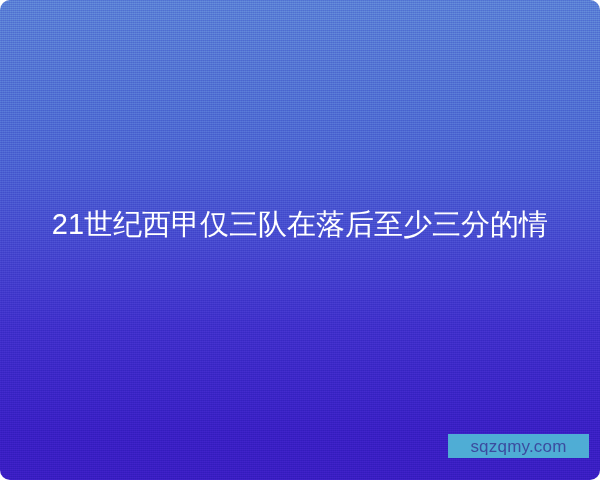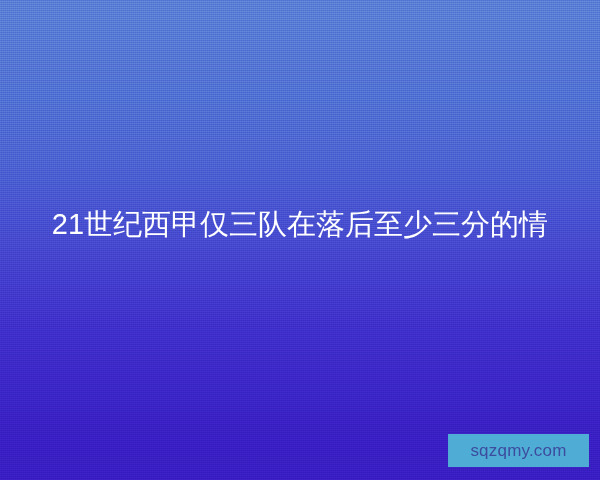--- a/index.html
+++ b/index.html
@@ -25,20 +25,21 @@
       #5677d4 12%,
       #5170d3 22%,
       #4c63d2 34%,
       #4850d0 46%,
       #4440cd 57%,
       #4030cb 68%,
       #3c27c7 80%,
       #3a20c4 90%,
       #3a1ec3 100%
     );
+    border-radius: 10px;
   }
 
   
   .grain {
     position: absolute;
     inset: 0;
     pointer-events: none;
     opacity: 0.16;
     background-image:
       repeating-linear-gradient(0deg, rgba(255,255,255,0.5) 0 1px, rgba(0,0,0,0.5) 1px 2px),
@@ -65,21 +66,21 @@
     font-weight: 400;
     letter-spacing: 0px;
     white-space: nowrap;
   }
 
   .watermark {
     position: absolute;
     left: 448px;
     top: 434px;
     width: 141px;
-    height: 33px;
+    height: 24px;
     background: #4fadd5;
     display: flex;
     align-items: center;
     justify-content: center;
   }
 
   .watermark-text {
     color: #3c4c9f;
     font-size: 17px;
     line-height: 17px;

